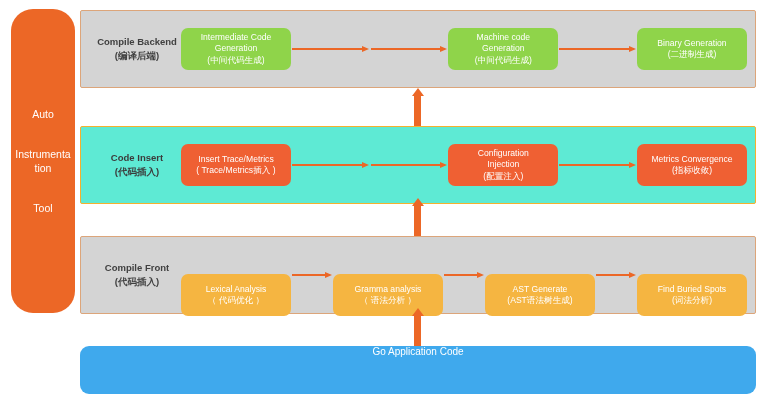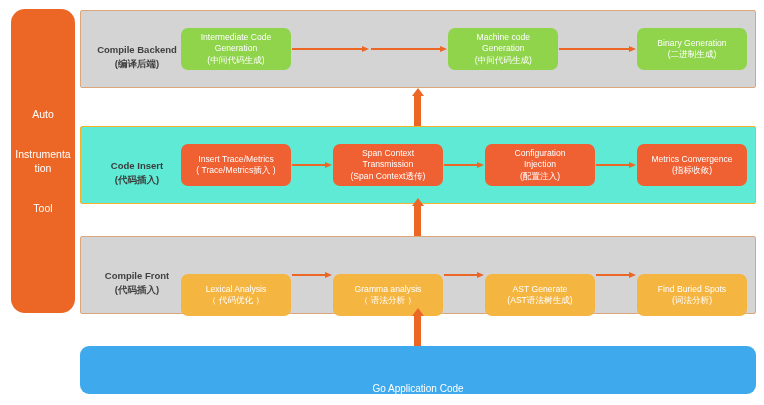--- a/index.html
+++ b/index.html
@@ -24,21 +24,21 @@
   }
 
   
   .tool-panel {
     position: absolute;
     left: 11px;
     top: 9px;
     width: 64px;
     height: 304px;
     background: #ec6726;
-    border-radius: 14px;
+    border-radius: 22px;
     display: flex;
     flex-direction: column;
     align-items: center;
     justify-content: center;
     color: #ffffff;
     font-size: 10.5px;
     line-height: 1.35;
     text-align: center;
     box-sizing: border-box;
     padding: 0 3px;
@@ -63,21 +63,21 @@
     background: #5eead4;
     border: 1px solid #f5b02e;
   }
   #band-backend { top: 10px; }
   #band-insert  { top: 126px; }
   #band-front   { top: 236px; }
 
   .band-label {
     position: absolute;
     left: 10px;
-    top: 8px;
+    top: 0;
     height: 100%;
     width: 92px;
     display: flex;
     flex-direction: column;
     align-items: center;
     justify-content: center;
     font-size: 9.5px;
     font-weight: bold;
     color: #404040;
     line-height: 1.5;
@@ -178,21 +178,21 @@
   
   .app-bar {
     position: absolute;
     left: 80px;
     top: 346px;
     width: 676px;
     height: 48px;
     background: #3fa9ed;
     border-radius: 9px;
     display: flex;
-    align-items: flex-end;
+    align-items: flex-start;
     justify-content: center;
     color: #ffffff;
     font-size: 10px;
   }
 </style>
 </head>
 <body>
 
 <div id="canvas">
 
@@ -240,25 +240,20 @@
     <div class="band-label">
       <span>Code Insert</span>
       <span>(代码插入)</span>
     </div>
     <div class="stages">
       <div class="stage red">
         <span>Insert Trace/Metrics</span>
         <span>( Trace/Metrics插入 )</span>
       </div>
       <div class="h-arrow"></div>
-      <div class="stage red">
-        <span>Span Context</span>
-        <span>Transmission</span>
-        <span>(Span Context透传)</span>
-      </div>
       <div class="h-arrow"></div>
       <div class="stage red">
         <span>Configuration</span>
         <span>Injection</span>
         <span>(配置注入)</span>
       </div>
       <div class="h-arrow"></div>
       <div class="stage red">
         <span>Metrics Convergence</span>
         <span>(指标收敛)</span>

